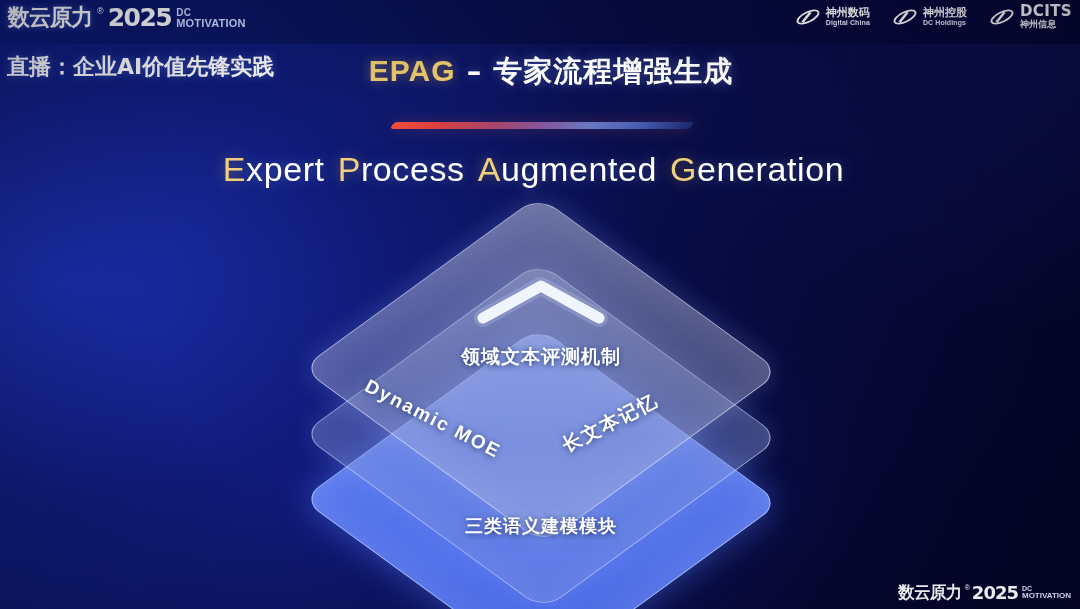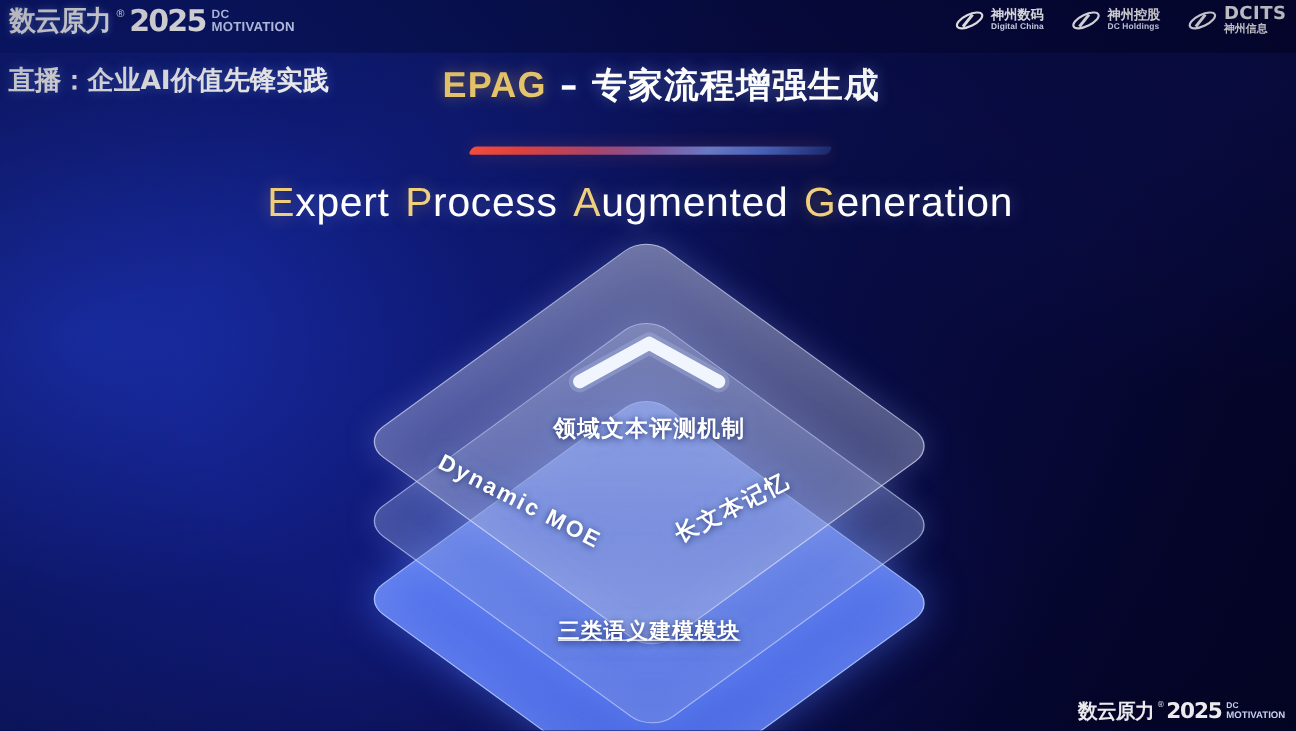--- a/index.html
+++ b/index.html
@@ -150,21 +150,21 @@
   #layer-bot { top:131px; z-index:4; }
 
   .lay-label {
     position:absolute; width:490px; text-align:center;
     color:#ffffff; font-weight:bold;
     font-family:"DejaVu Sans","Liberation Sans",sans-serif;
     text-shadow:0 1px 6px rgba(10,20,80,.85), 0 0 14px rgba(150,190,255,.5);
     pointer-events:none;
   }
   #label-top { top:112px; font-size:19px; letter-spacing:1px; z-index:9; }
-  #label-bot { top:282px; font-size:18px; letter-spacing:1px; z-index:9;text-decoration:underline; }
+  #label-bot { top:282px; font-size:18px; letter-spacing:1px; z-index:9; }
 
   .chev { position:absolute; left:50%; top:42px; transform:translateX(-50%); z-index:9; }
 
   .edge-label {
     position:absolute; z-index:9;
     color:#ffffff; font-weight:bold;
     font-family:"DejaVu Sans","Liberation Sans",sans-serif;
     text-shadow:0 1px 6px rgba(10,20,80,.8), 0 0 12px rgba(160,200,255,.55);
     white-space:nowrap;
   }

